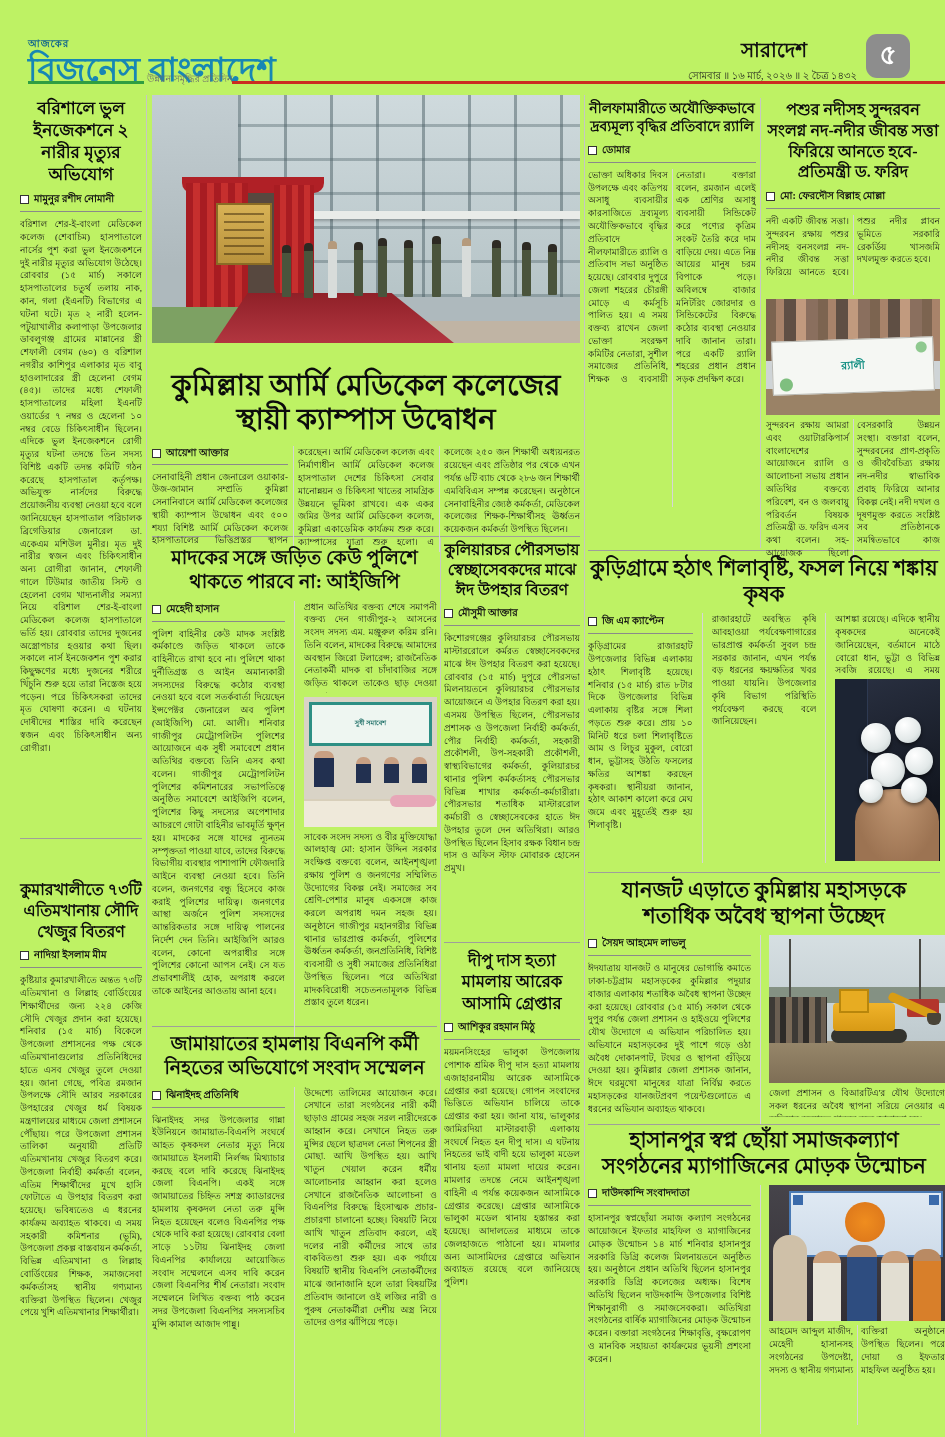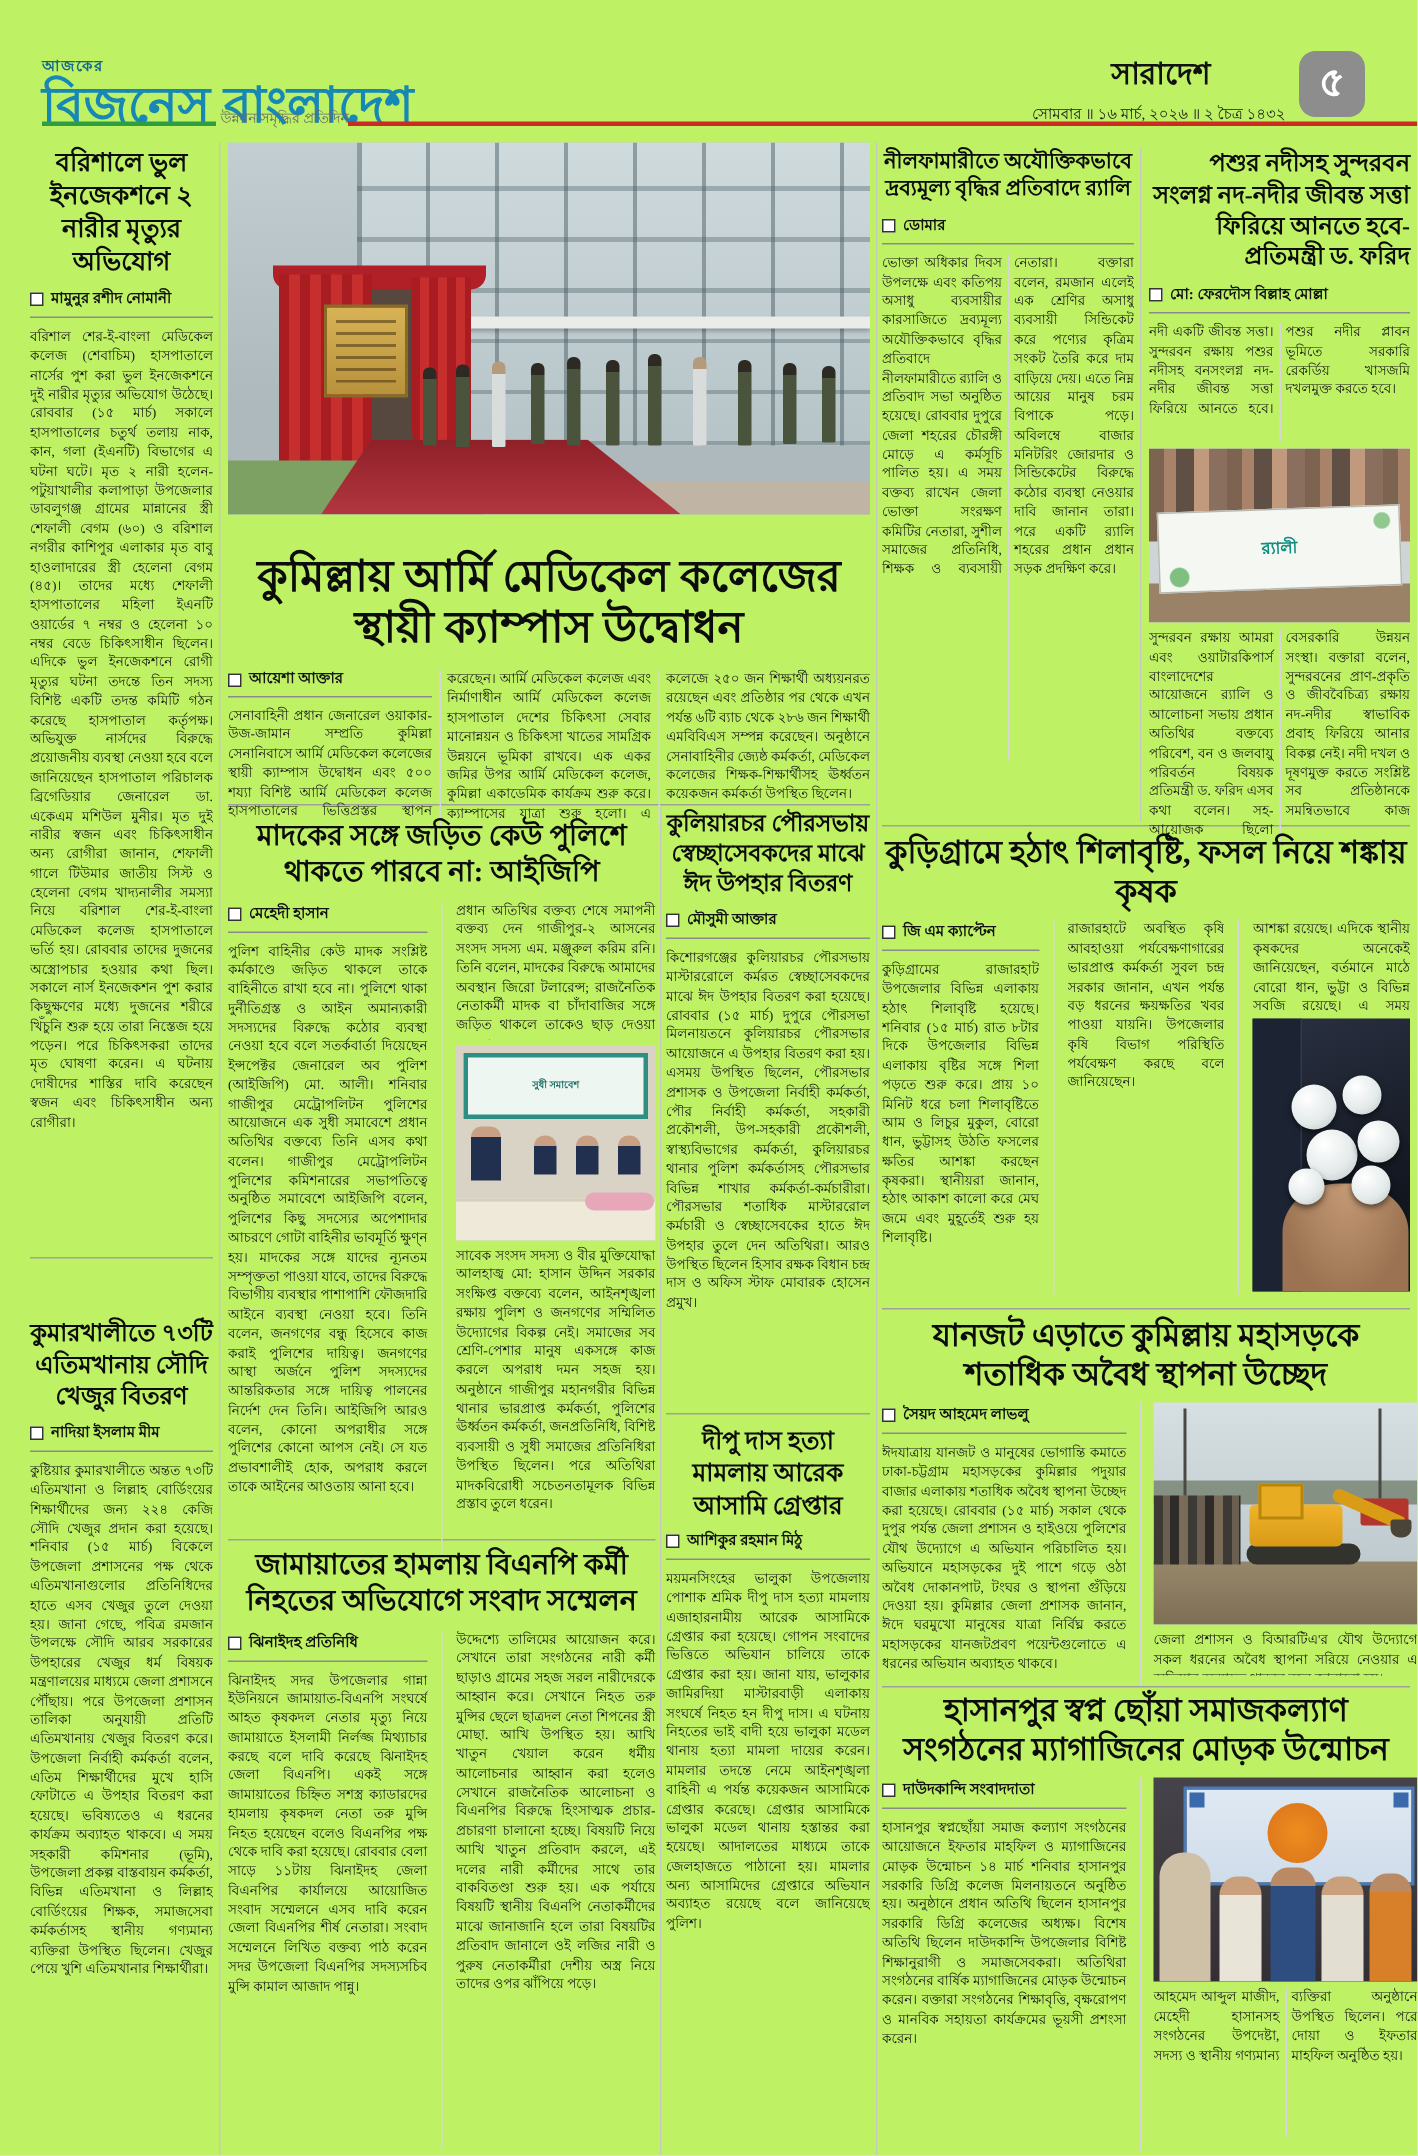--- a/index.html
+++ b/index.html
@@ -196,21 +196,21 @@
   <div class="abs" style="left:588px;top:100px;width:168px;">
     <h2 class="h-xs">নীলফামারীতে অযৌক্তিকভাবে দ্রব্যমূল্য বৃদ্ধির প্রতিবাদে র‌্যালি</h2>
     <div class="byline">
       <span class="sq"></span>
       <span>ডোমার</span>
     </div>
     <div class="body c2" style="height:338px;">ভোক্তা অধিকার দিবস উপলক্ষে এবং কতিপয় অসাধু ব্যবসায়ীর কারসাজিতে দ্রব্যমূল্য অযৌক্তিকভাবে বৃদ্ধির প্রতিবাদে নীলফামারীতে র‌্যালি ও প্রতিবাদ সভা অনুষ্ঠিত হয়েছে। রোববার দুপুরে জেলা শহরের চৌরঙ্গী মোড়ে এ কর্মসূচি পালিত হয়। এ সময় বক্তব্য রাখেন জেলা ভোক্তা সংরক্ষণ কমিটির নেতারা, সুশীল সমাজের প্রতিনিধি, শিক্ষক ও ব্যবসায়ী নেতারা। বক্তারা বলেন, রমজান এলেই এক শ্রেণির অসাধু ব্যবসায়ী সিন্ডিকেট করে পণ্যের কৃত্রিম সংকট তৈরি করে দাম বাড়িয়ে দেয়। এতে নিম্ন আয়ের মানুষ চরম বিপাকে পড়ে। অবিলম্বে বাজার মনিটরিং জোরদার ও সিন্ডিকেটের বিরুদ্ধে কঠোর ব্যবস্থা নেওয়ার দাবি জানান তারা। পরে একটি র‌্যালি শহরের প্রধান প্রধান সড়ক প্রদক্ষিণ করে।</div>
   </div>
 
   <div class="abs" style="left:766px;top:100px;width:174px;">
-    <h2 class="h-sm" style="font-size:16px;text-align:right;">পশুর নদীসহ সুন্দরবন সংলগ্ন নদ-নদীর জীবন্ত সত্তা ফিরিয়ে আনতে হবে-প্রতিমন্ত্রী ড. ফরিদ</h2>
+    <h2 class="h-sm" style="font-size:16px;">পশুর নদীসহ সুন্দরবন সংলগ্ন নদ-নদীর জীবন্ত সত্তা ফিরিয়ে আনতে হবে-প্রতিমন্ত্রী ড. ফরিদ</h2>
     <div class="byline">
       <span class="sq"></span>
       <span>মো: ফেরদৌস বিল্লাহ মোল্লা</span>
     </div>
     <div class="body c2" style="height:80px;">নদী একটি জীবন্ত সত্তা। সুন্দরবন রক্ষায় পশুর নদীসহ বনসংলগ্ন নদ-নদীর জীবন্ত সত্তা ফিরিয়ে আনতে হবে। পশুর নদীর প্লাবন ভূমিতে সরকারি রেকর্ডিয় খাসজমি দখলমুক্ত করতে হবে।</div>
     <div class="ph" style="position:relative;width:100%;height:116px;margin:4px 0;">
       <div style="left:0;top:0;width:100%;height:62px;background:repeating-linear-gradient(90deg,#7c6450 0 10px,#a8836a 10px 18px,#5f4f44 18px 30px,#c19a7e 30px 40px,#8a6f5e 40px 52px);"></div>
       <div style="left:0;bottom:0;width:100%;height:26px;background:#9a8266;"></div>
       <div class="banner-txt" style="left:6px;top:40px;width:160px;height:52px;background:radial-gradient(circle at 8% 82%,#7fbf7f 0 6px,transparent 7px),radial-gradient(circle at 93% 18%,#8fc98f 0 5px,transparent 6px),#f5f7f3;border:1px solid #b8b8b2;transform:rotate(-2deg);">
         <span style="position:static;font-size:11px;color:#0f8d80;">র‌্যালী</span>

